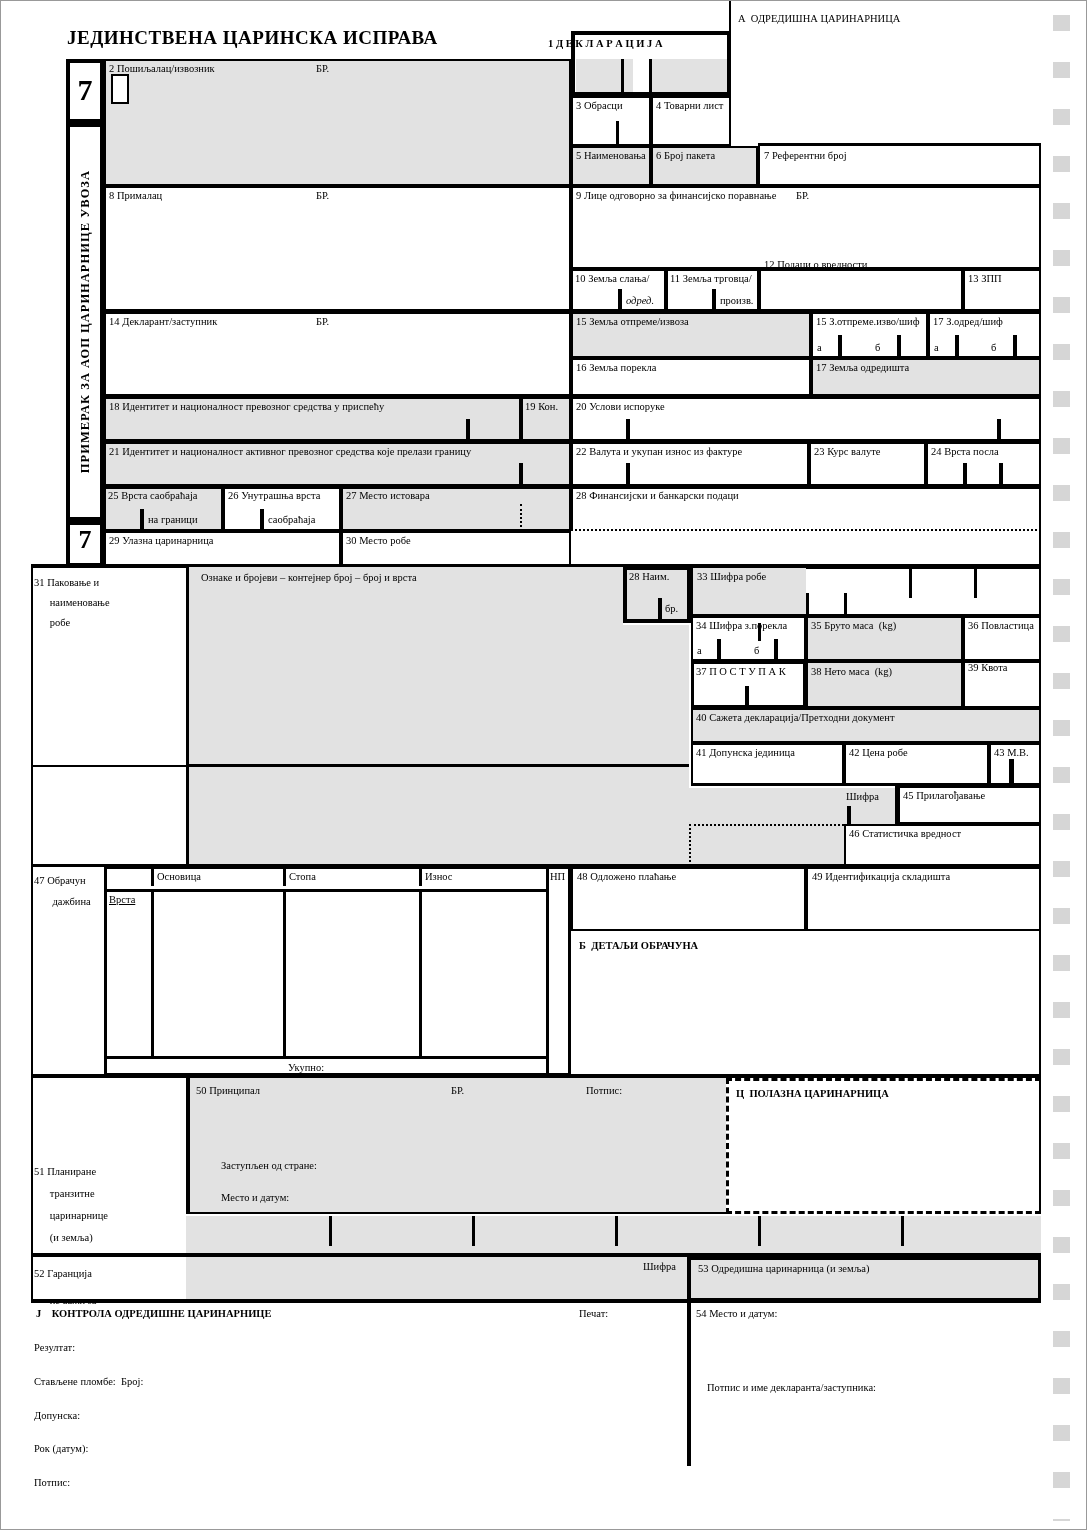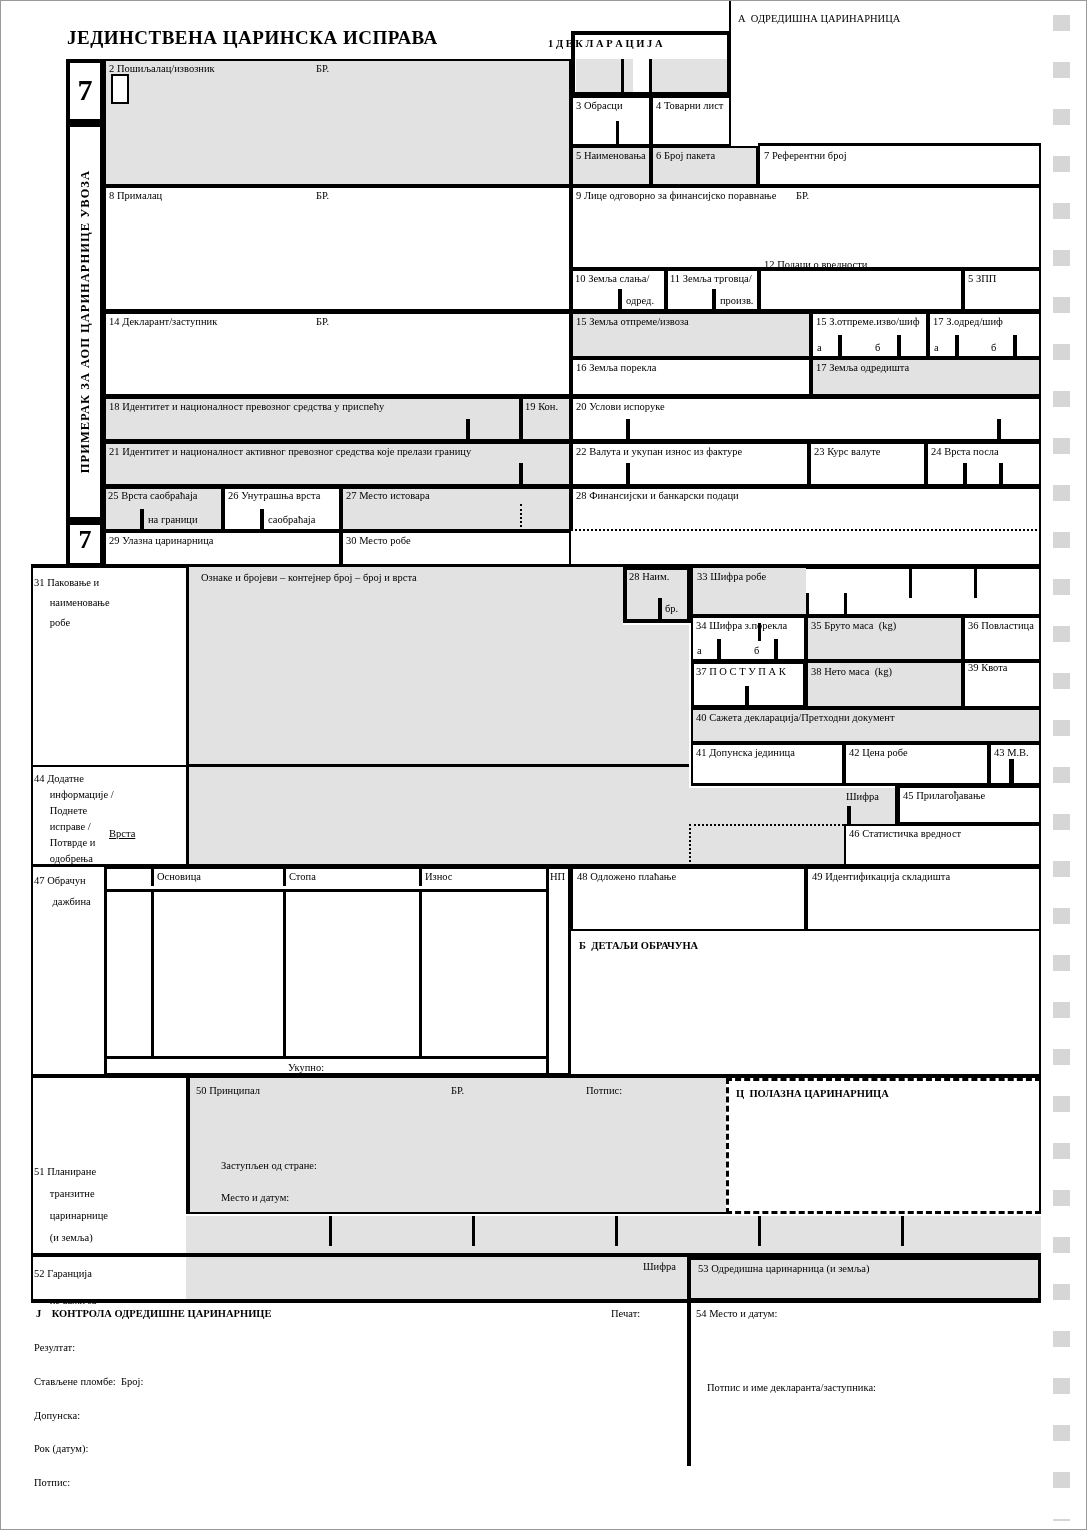--- a/index.html
+++ b/index.html
@@ -63,29 +63,29 @@
 
   <div class="bx" style="left:103px;top:185px;width:467px;height:125px;"></div>
   <div class="lb" style="left:108px;top:188px;">8 Прималац</div>
   <div class="lb" style="left:315px;top:188px;">БР.</div>
   <div class="bx" style="left:570px;top:185px;width:470px;height:83px;"></div>
   <div class="lb" style="left:575px;top:188px;">9 Лице одговорно за финансијско поравнање</div>
   <div class="lb" style="left:795px;top:188px;">БР.</div>
   <div class="bx" style="left:570px;top:268px;width:95px;height:42px;"></div>
   <div class="lb" style="left:574px;top:271px;">10 Земља слања/</div>
   <div class="tick" style="left:617px;top:288px;height:22px;"></div>
-  <div class="lb" style="left:625px;top:293px;">одред.</div>
+  <div class="lb" style="left:625px;top:293px;font-style:italic;">одред.</div>
   <div class="bx" style="left:665px;top:268px;width:93px;height:42px;"></div>
   <div class="lb" style="left:669px;top:271px;">11 Земља трговца/</div>
   <div class="tick" style="left:711px;top:288px;height:22px;"></div>
   <div class="lb" style="left:719px;top:293px;text-align:center;">произв.</div>
   <div class="bx" style="left:758px;top:268px;width:204px;height:42px;"></div>
   <div class="lb" style="left:763px;top:257px;">12 Подаци о вредности</div>
   <div class="bx" style="left:962px;top:268px;width:78px;height:42px;"></div>
-  <div class="lb" style="left:967px;top:271px;">5 ЗПП</div>
+  <div class="lb" style="left:967px;top:271px;">13 ЗПП</div>
 
   <div class="bx" style="left:103px;top:310px;width:467px;height:85px;border-top-width:3px;"></div>
   <div class="lb" style="left:108px;top:314px;">14 Декларант/заступник</div>
   <div class="lb" style="left:315px;top:314px;">БР.</div>
   <div class="bx g" style="left:570px;top:310px;width:240px;height:47px;border-top-width:3px;"></div>
   <div class="lb" style="left:575px;top:314px;">15 Земља отпреме/извоза</div>
   <div class="bx" style="left:810px;top:310px;width:117px;height:47px;border-top-width:3px;"></div>
   <div class="lb" style="left:815px;top:314px;">15 З.отпреме.изво/шиф</div>
   <div class="lb" style="left:816px;top:340px;">а</div>
   <div class="tick" style="left:837px;top:334px;height:23px;"></div>
@@ -185,47 +185,41 @@
   <div class="bx g" style="left:690px;top:707px;width:350px;height:35px;"></div>
   <div class="lb" style="left:695px;top:710px;">40 Сажета декларација/Претходни документ</div>
   <div class="bx" style="left:690px;top:742px;width:153px;height:43px;border-bottom-width:3px;"></div>
   <div class="lb" style="left:695px;top:745px;">41 Допунска јединица</div>
   <div class="bx" style="left:843px;top:742px;width:145px;height:43px;border-bottom-width:3px;"></div>
   <div class="lb" style="left:848px;top:745px;">42 Цена робе</div>
   <div class="bx" style="left:988px;top:742px;width:52px;height:43px;border-bottom-width:3px;"></div>
   <div class="lb" style="left:993px;top:745px;">43 М.В.</div>
   <div class="tick" style="left:1008px;top:758px;height:26px;width:5px;"></div>
 
-  <div class="lb" style="left:33px;top:770px;line-height:16px;">44 Додатне
-      информације /
-      Поднете
-      исправе /
-      Потврде и
-      одобрења</div>
   <div class="ln" style="left:30px;top:764px;width:157px;height:2px;"></div>
   <div class="ln" style="left:185px;top:763px;width:503px;height:3px;"></div>
   <div style="position:absolute;left:188px;top:766px;width:500px;height:97px;background:#e2e2e2;"></div>
   <div style="position:absolute;left:688px;top:787px;width:206px;height:36px;background:#e2e2e2;"></div>
   <div class="lb" style="left:845px;top:789px;">Шифра</div>
   <div class="tick" style="left:846px;top:805px;height:18px;"></div>
   <div class="ln" style="left:894px;top:785px;width:3px;height:38px;"></div>
   <div style="position:absolute;left:688px;top:823px;width:155px;height:42px;background:#e2e2e2;border-top:2px dotted #000;border-left:2px dotted #000;box-sizing:border-box;"></div>
   <div class="bx" style="left:897px;top:785px;width:143px;height:38px;"></div>
   <div class="lb" style="left:902px;top:788px;">45 Прилагођавање</div>
   <div class="bx" style="left:843px;top:823px;width:197px;height:42px;"></div>
   <div class="lb" style="left:848px;top:826px;">46 Статистичка вредност</div>
 
   <div class="ln" style="left:30px;top:863px;width:1010px;height:3px;"></div>
   <div class="lb" style="left:33px;top:869px;line-height:21px;">47 Обрачун
        дажбина</div>
   <div class="bx" style="left:103px;top:865px;width:467px;height:210px;border-width:3px;"></div>
   <div class="tick" style="left:150px;top:867px;height:18px;width:3px;"></div>
   <div class="tick" style="left:282px;top:867px;height:18px;width:3px;"></div>
   <div class="tick" style="left:418px;top:867px;height:18px;width:3px;"></div>
-  <div class="lb" style="left:108px;top:826px;text-decoration:underline;">Врста</div>
+  <div class="lb" style="left:108px;top:892px;text-decoration:underline;">Врста</div>
   <div class="lb" style="left:156px;top:869px;">Основица</div>
   <div class="lb" style="left:288px;top:869px;">Стопа</div>
   <div class="lb" style="left:424px;top:869px;">Износ</div>
   <div class="lb" style="left:549px;top:869px;">НП</div>
   <div class="ln" style="left:103px;top:888px;width:445px;height:3px;"></div>
   <div class="ln" style="left:150px;top:888px;width:3px;height:170px;"></div>
   <div class="ln" style="left:282px;top:888px;width:3px;height:170px;"></div>
   <div class="ln" style="left:418px;top:888px;width:3px;height:170px;"></div>
   <div class="ln" style="left:545px;top:865px;width:3px;height:210px;"></div>
   <div class="ln" style="left:103px;top:1055px;width:445px;height:3px;"></div>
@@ -263,21 +257,21 @@
   <div class="lb" style="left:33px;top:1259px;line-height:27px;">52 Гаранција
       не важи за</div>
   <div style="position:absolute;left:185px;top:1256px;width:501px;height:44px;background:#e2e2e2;"></div>
   <div class="lb" style="left:642px;top:1259px;">Шифра</div>
   <div class="bx g" style="left:686px;top:1256px;width:354px;height:44px;border-width:3px;border-left-width:4px;"></div>
   <div class="lb" style="left:697px;top:1261px;">53 Одредишна царинарница (и земља)</div>
 
   <div class="ln" style="left:30px;top:1298px;width:1010px;height:4px;"></div>
   <div class="ln" style="left:686px;top:1300px;width:4px;height:165px;"></div>
   <div class="lb bold" style="left:35px;top:1306px;">Ј    КОНТРОЛА ОДРЕДИШНЕ ЦАРИНАРНИЦЕ</div>
-  <div class="lb" style="left:578px;top:1306px;margin-left:32px;">Печат:</div>
+  <div class="lb" style="left:578px;top:1306px;">Печат:</div>
   <div class="lb" style="left:695px;top:1306px;">54 Место и датум:</div>
   <div class="lb" style="left:33px;top:1340px;">Резултат:</div>
   <div class="lb" style="left:33px;top:1374px;">Стављене пломбе:  Број:</div>
   <div class="lb" style="left:33px;top:1408px;">Допунска:</div>
   <div class="lb" style="left:33px;top:1441px;">Рок (датум):</div>
   <div class="lb" style="left:33px;top:1475px;">Потпис:</div>
   <div class="lb" style="left:706px;top:1380px;">Потпис и име декларанта/заступника:</div>
 </div>
 
 </body></html>

